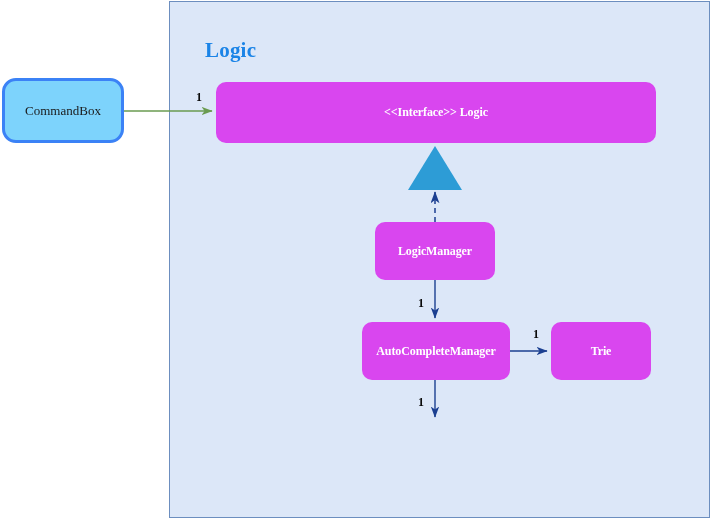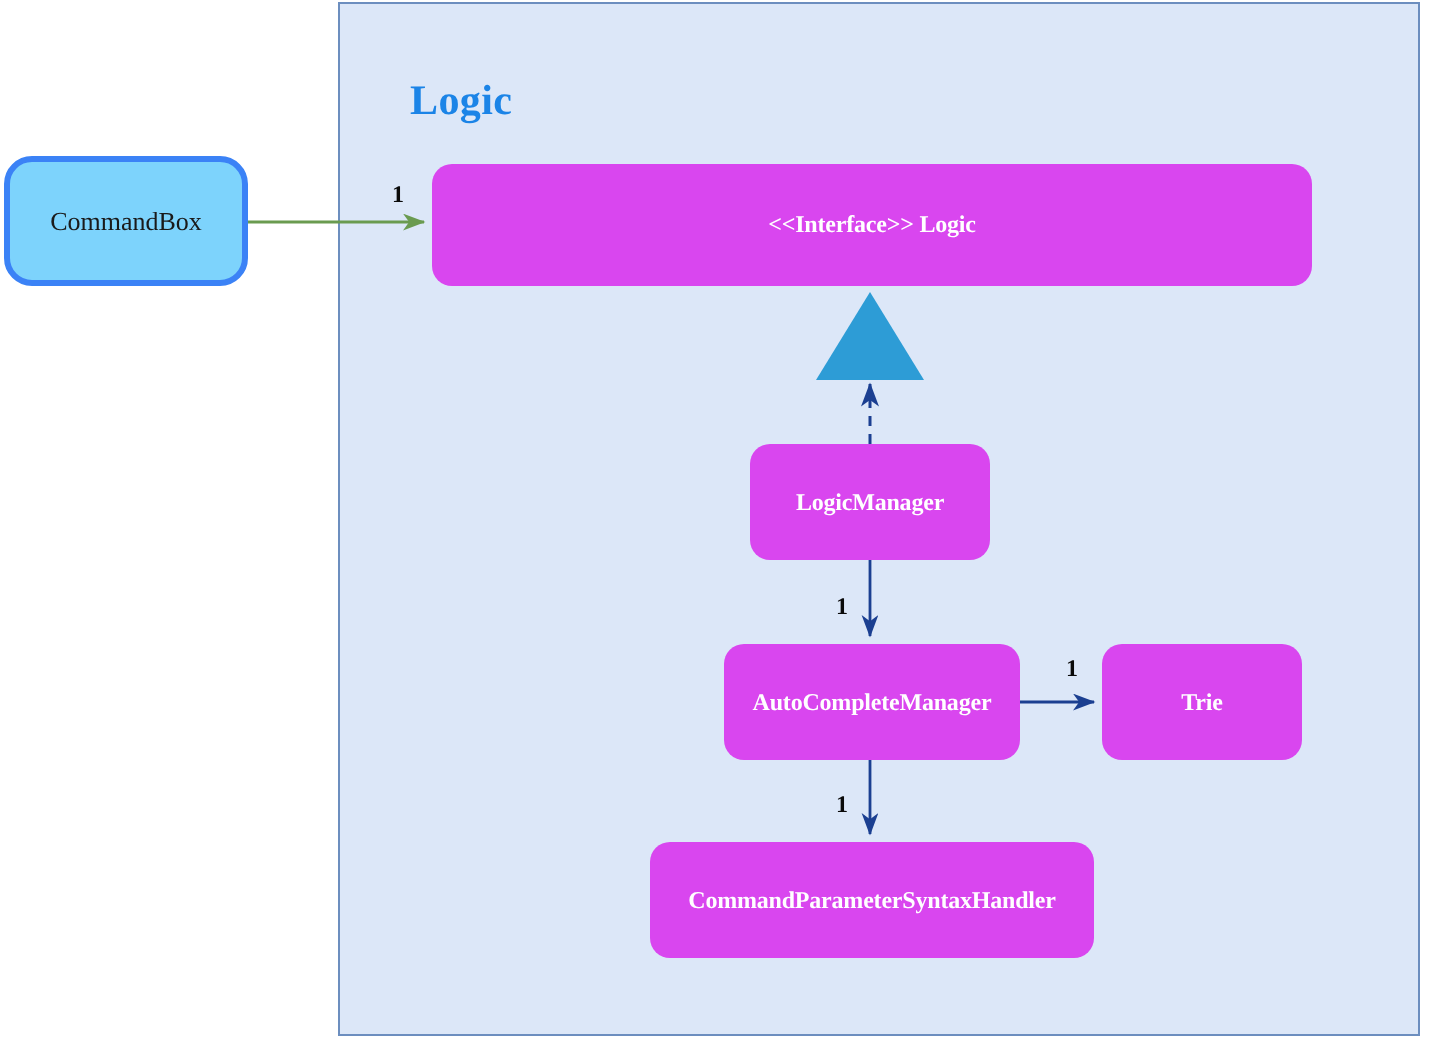--- a/index.html
+++ b/index.html
@@ -133,15 +133,14 @@
   <div class="node node-green" id="node-commandbox">CommandBox</div>
 
   <div class="node node-blue" id="node-logic">&lt;&lt;Interface&gt;&gt; Logic</div>
 
   <div class="node node-blue" id="node-logicmanager">LogicManager</div>
 
   <div class="node node-blue" id="node-autocomplete">AutoCompleteManager</div>
 
   <div class="node node-blue" id="node-trie">Trie</div>
 
-  <div class="node node-blue" id="node-cpsh">CommandParameterSyntaxHandler</div>
 
 </div>
 
 </body></html>

